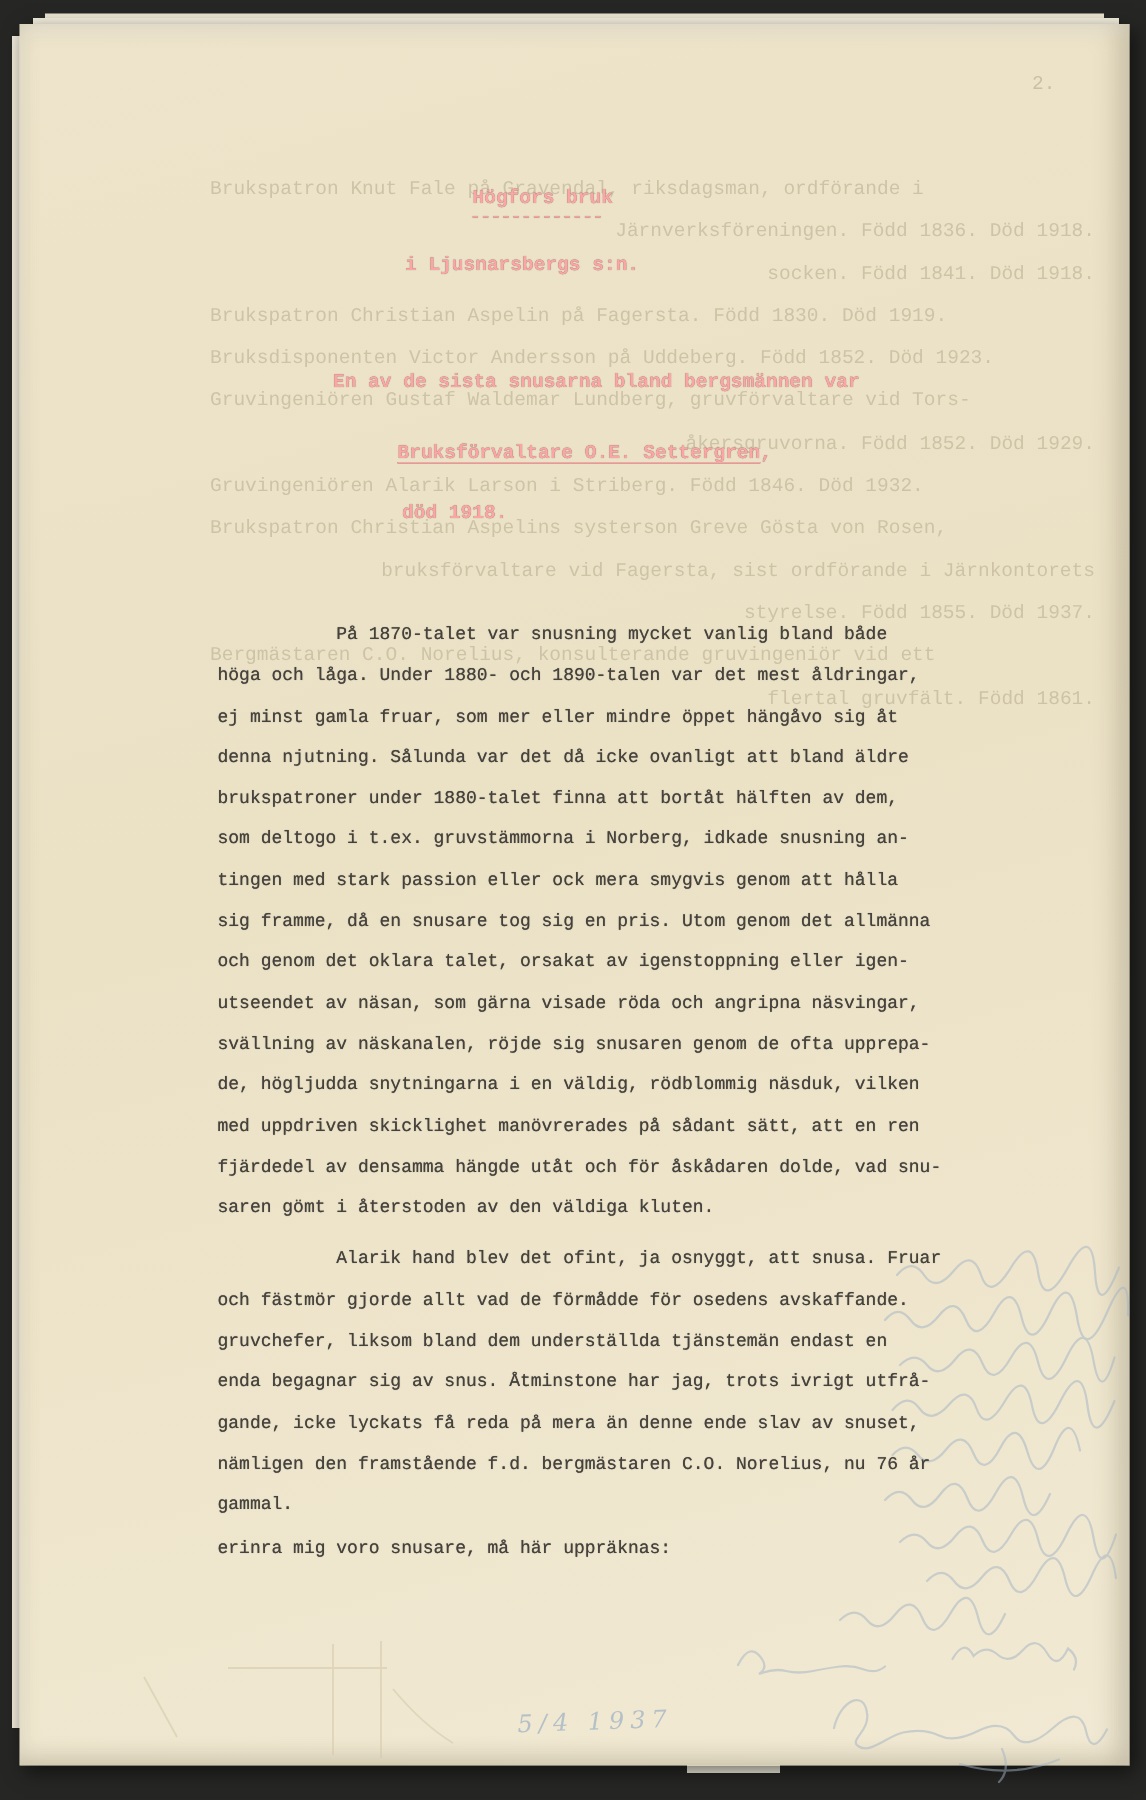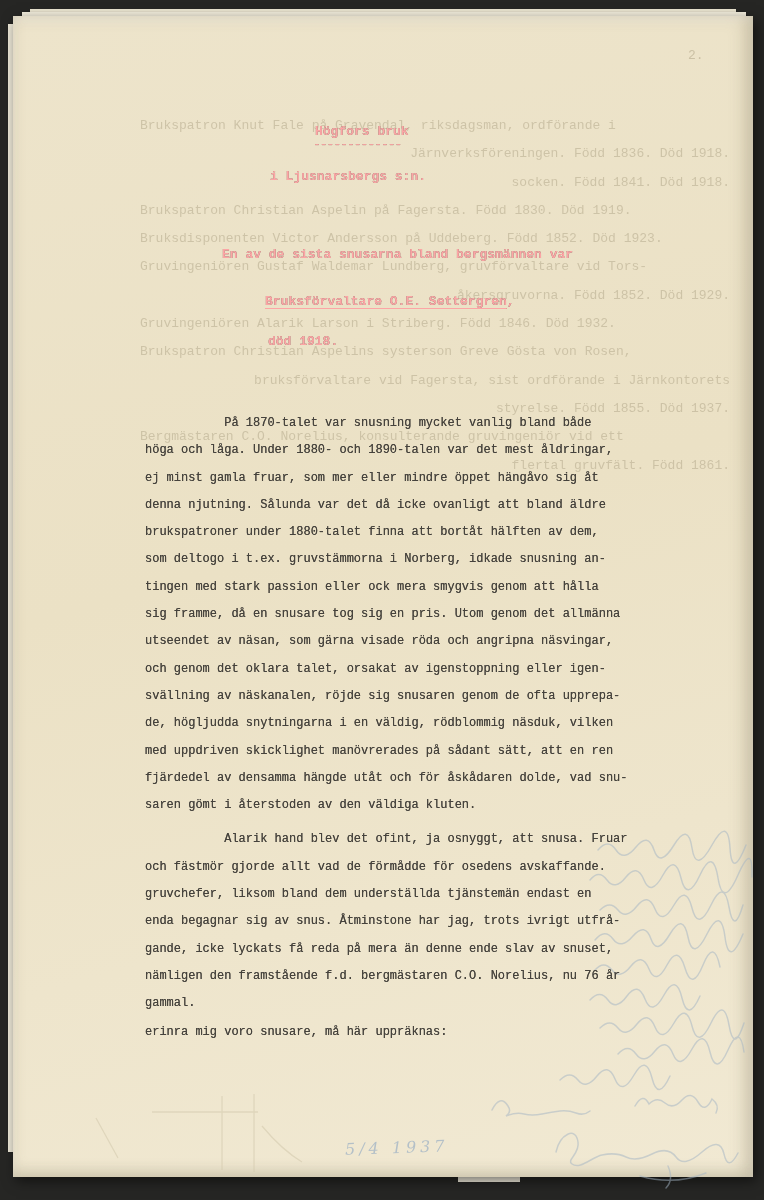--- a/index.html
+++ b/index.html
@@ -114,22 +114,22 @@
   <div class="body">
       <div class="para">
         <div class="bline">           På 1870-talet var snusning mycket vanlig bland både</div>
         <div class="bline">höga och låga. Under 1880- och 1890-talen var det mest åldringar,</div>
         <div class="bline">ej minst gamla fruar, som mer eller mindre öppet hängåvo sig åt</div>
         <div class="bline">denna njutning. Sålunda var det då icke ovanligt att bland äldre</div>
         <div class="bline">brukspatroner under 1880-talet finna att bortåt hälften av dem,</div>
         <div class="bline">som deltogo i t.ex. gruvstämmorna i Norberg, idkade snusning an-</div>
         <div class="bline">tingen med stark passion eller ock mera smygvis genom att hålla</div>
         <div class="bline">sig framme, då en snusare tog sig en pris. Utom genom det allmänna</div>
+        <div class="bline">och genom det oklara talet, orsakat av igenstoppning eller igen-</div>
         <div class="bline">utseendet av näsan, som gärna visade röda och angripna näsvingar,</div>
-        <div class="bline">och genom det oklara talet, orsakat av igenstoppning eller igen-</div>
         <div class="bline">svällning av näskanalen, röjde sig snusaren genom de ofta upprepa-</div>
         <div class="bline">de, högljudda snytningarna i en väldig, rödblommig näsduk, vilken</div>
         <div class="bline">med uppdriven skicklighet manövrerades på sådant sätt, att en ren</div>
         <div class="bline">fjärdedel av densamma hängde utåt och för åskådaren dolde, vad snu-</div>
         <div class="bline">saren gömt i återstoden av den väldiga kluten.</div>
       </div>
       <div class="para">
         <div class="bline">           Alarik hand blev det ofint, ja osnyggt, att snusa. Fruar</div>
         <div class="bline">och fästmör gjorde allt vad de förmådde för osedens avskaffande.</div>
         <div class="bline">gruvchefer, liksom bland dem underställda tjänstemän endast en</div>

